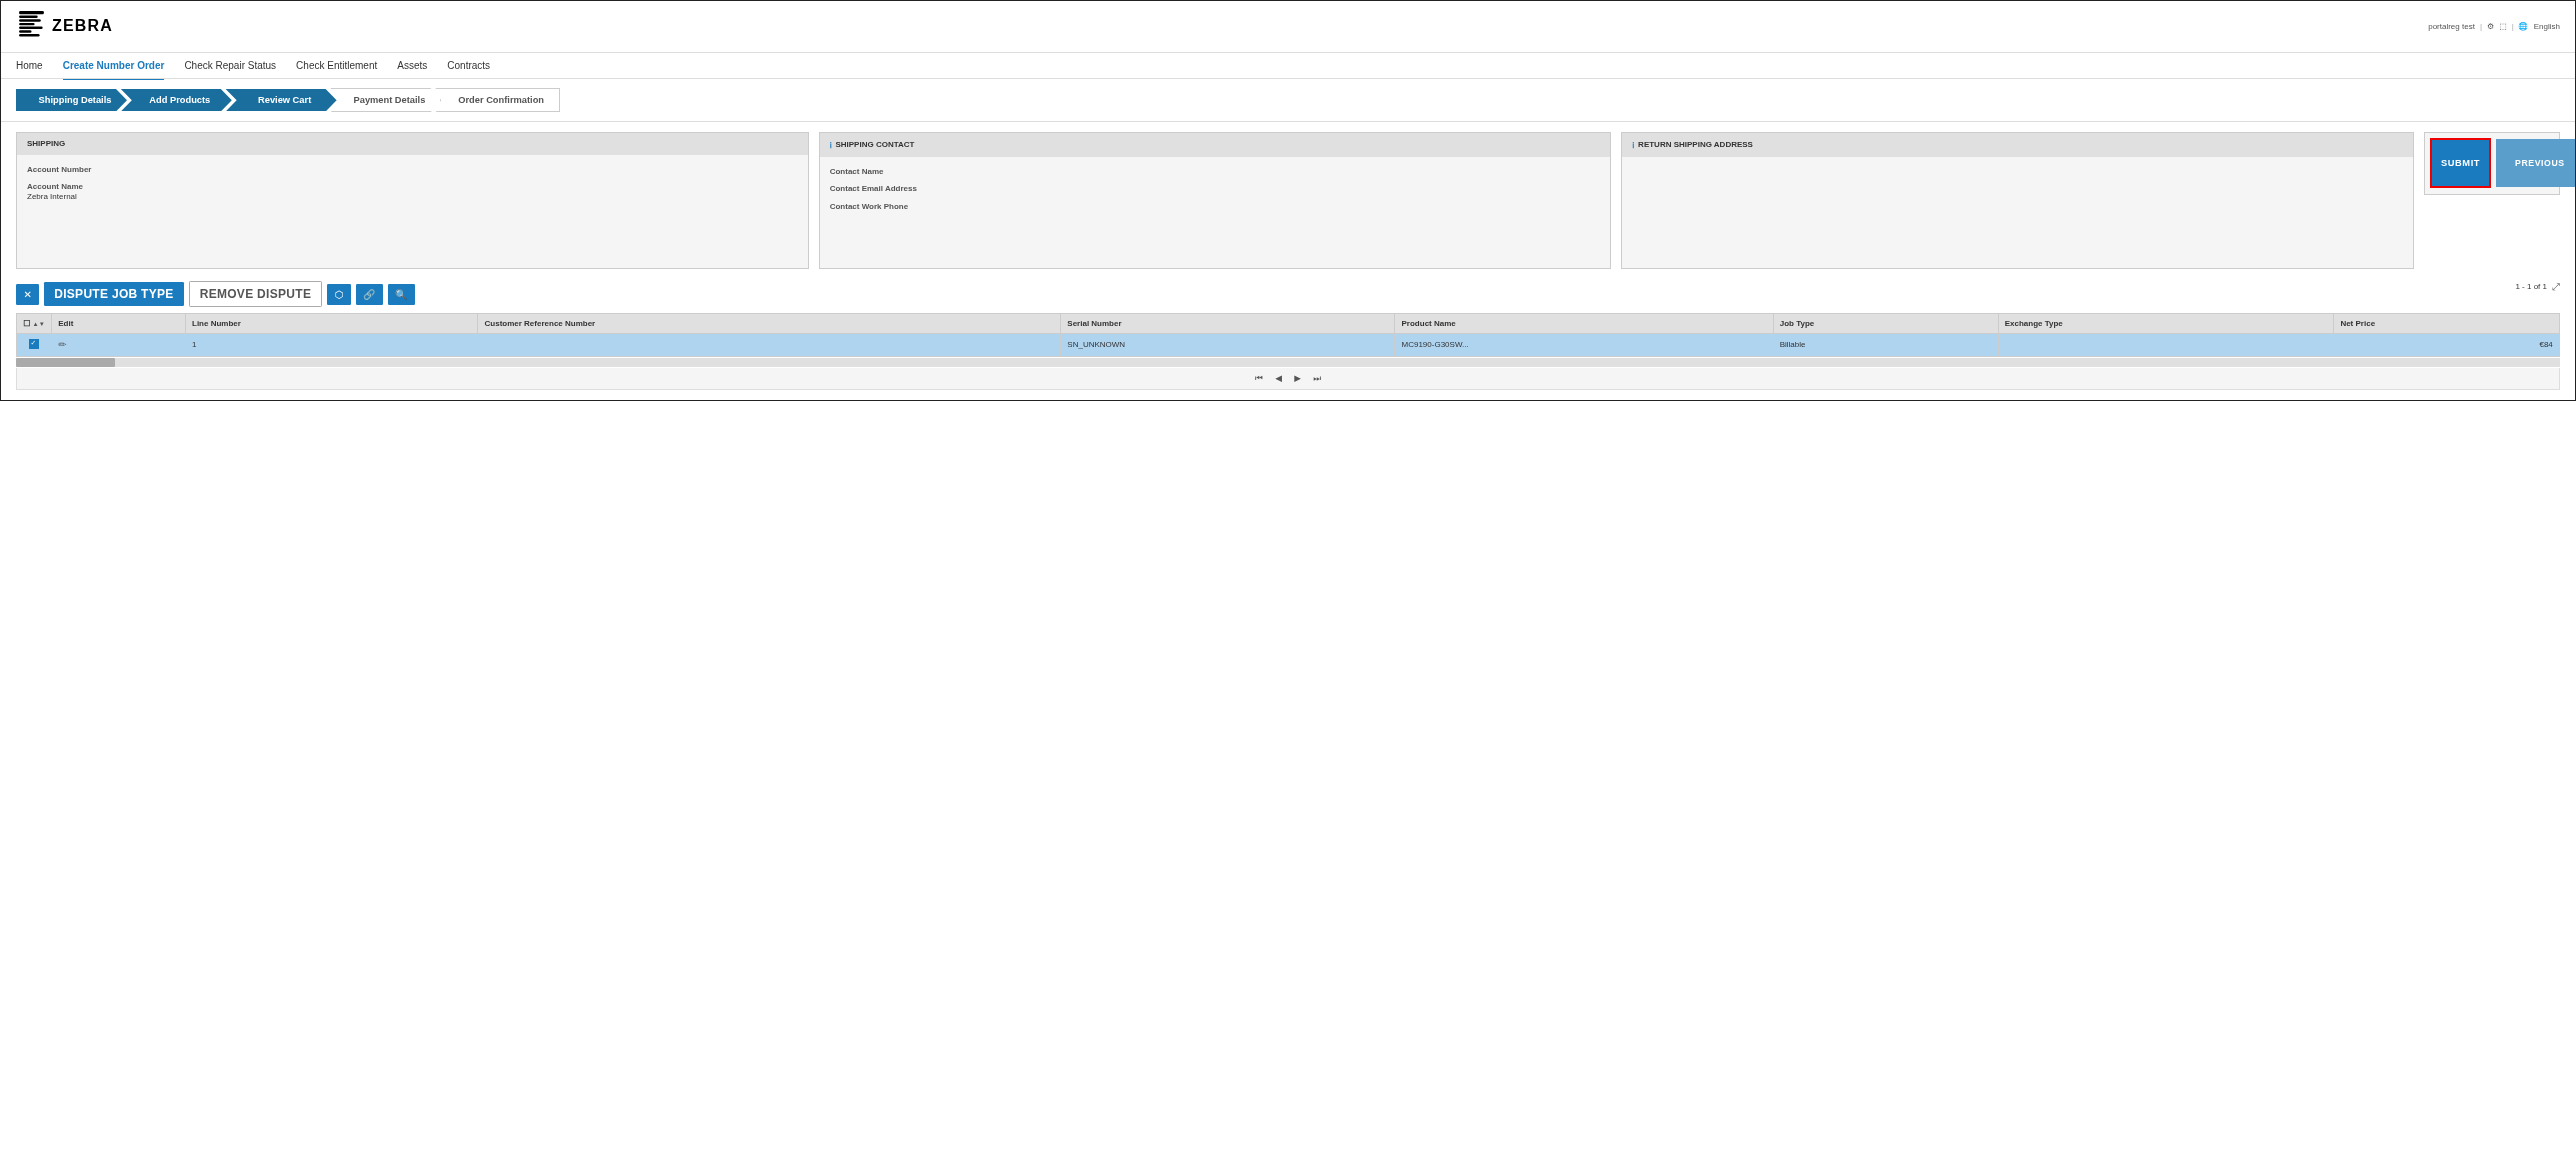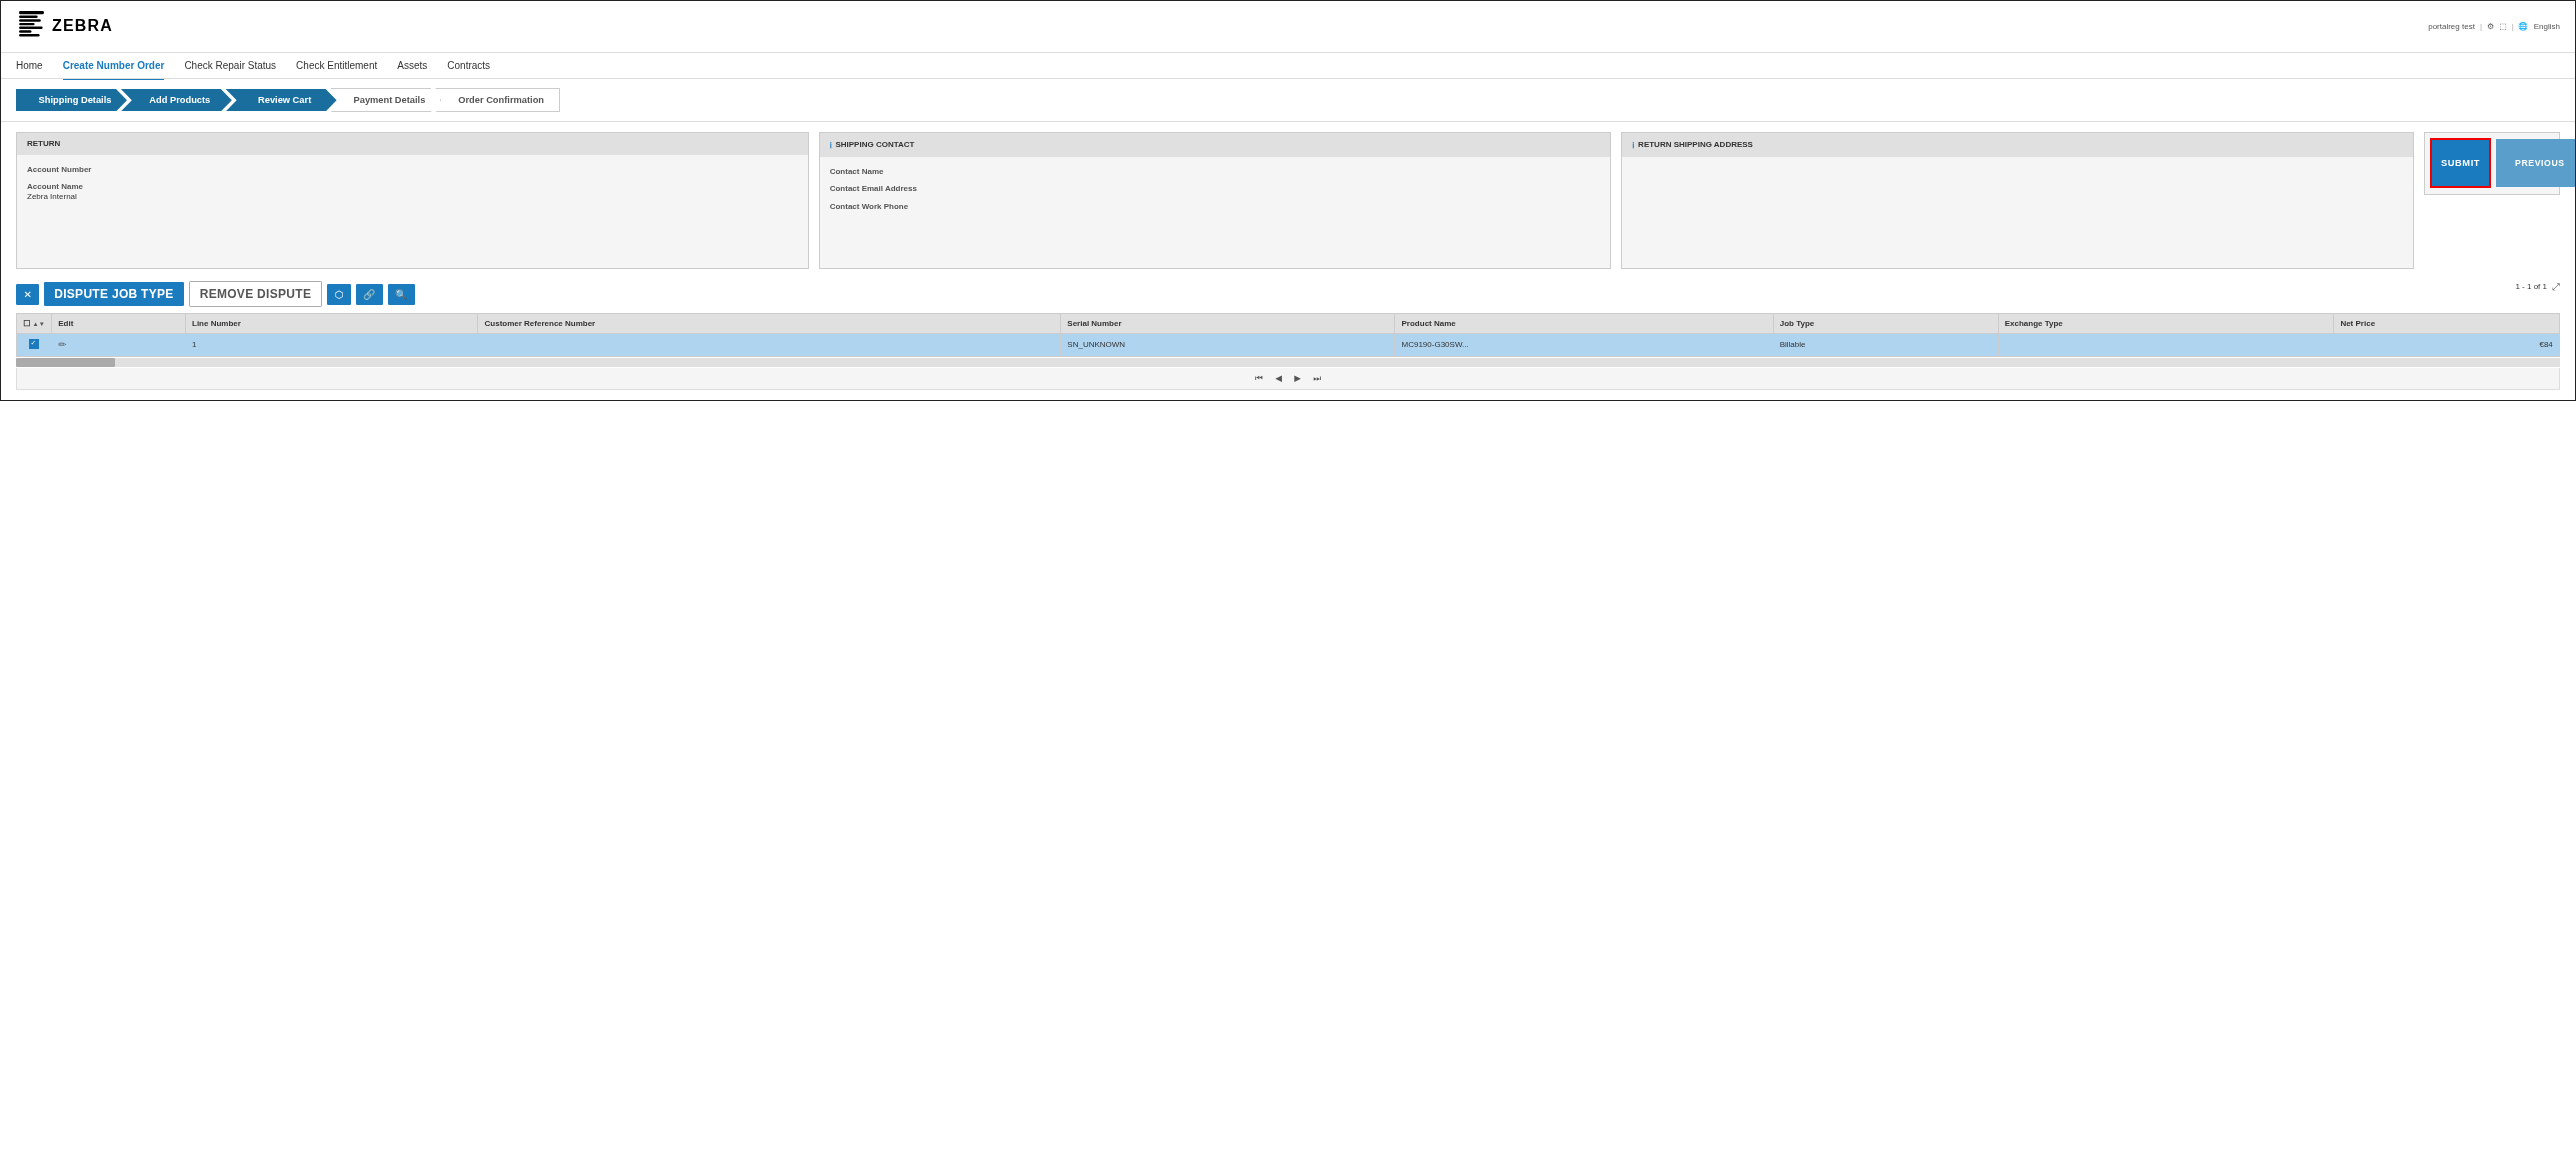--- a/index.html
+++ b/index.html
@@ -369,21 +369,21 @@
   </div>
 </div>
 
 <div class="main-content">
 
   <div class="panels-container">
     <div class="panels-left">
 
       <div class="panel">
         <div class="panel-header">
-          <span>RETURN</span>
+          <span>SHIPPING</span>
         </div>
         <div class="panel-body">
           <div class="panel-field">
             <span>Account Number</span>
           </div>
           <div class="panel-field">
             <span>Account Name</span>
             <div class="panel-value">Zebra Internal</div>
           </div>
         </div>

